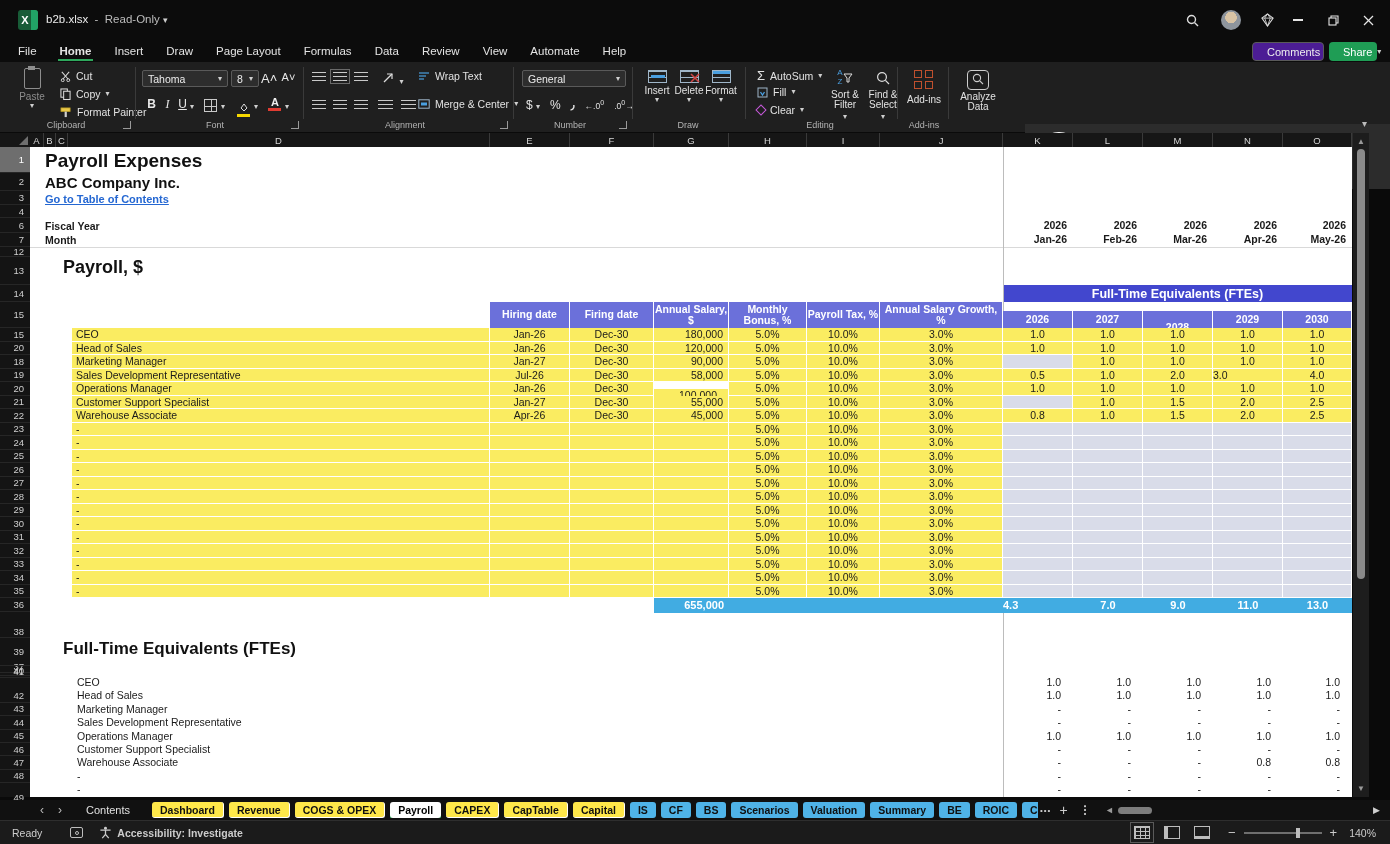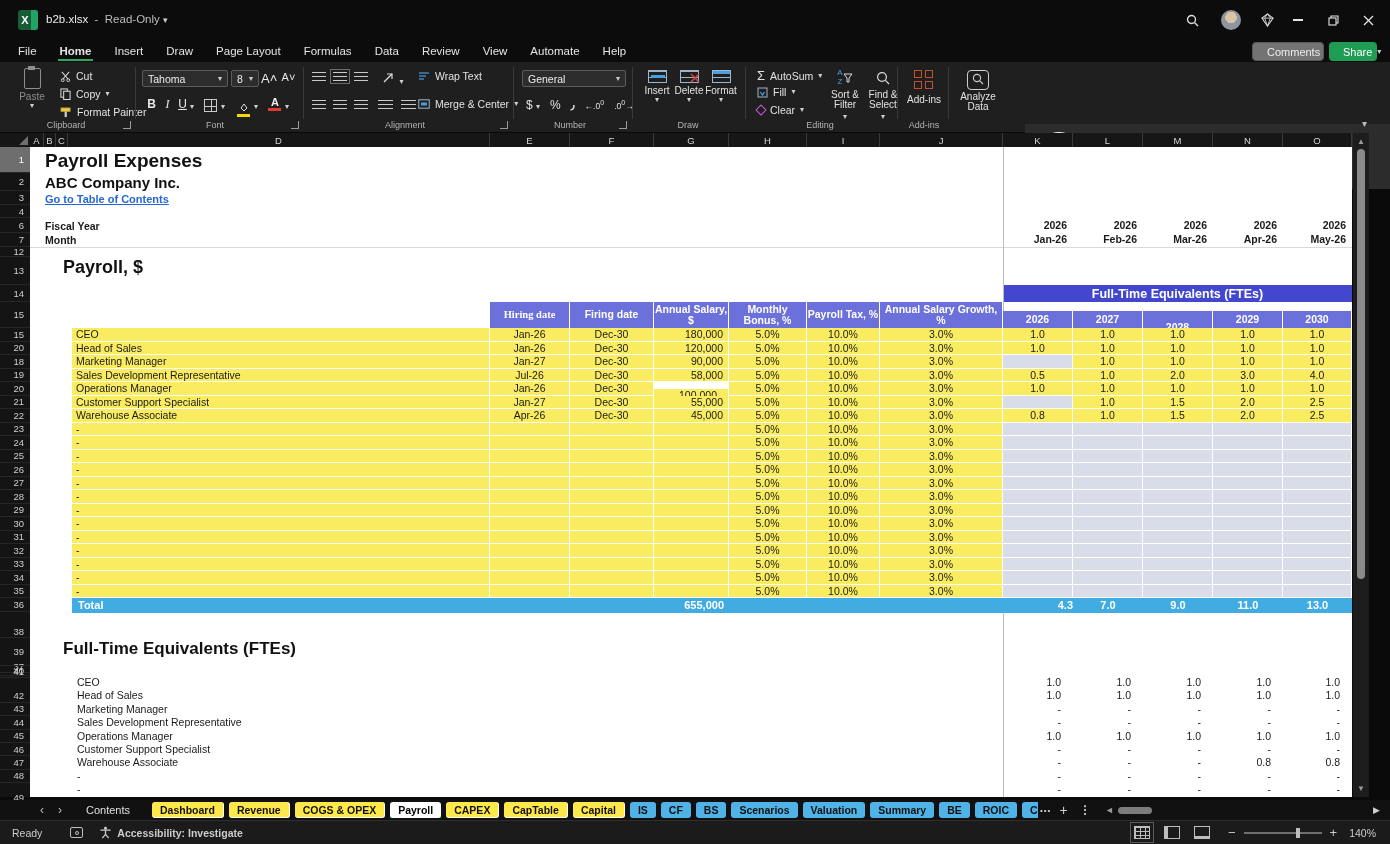--- a/index.html
+++ b/index.html
@@ -131,21 +131,21 @@
       <div class="menu-item">Insert</div>
       <div class="menu-item">Draw</div>
       <div class="menu-item">Page Layout</div>
       <div class="menu-item">Formulas</div>
       <div class="menu-item">Data</div>
       <div class="menu-item">Review</div>
       <div class="menu-item">View</div>
       <div class="menu-item">Automate</div>
       <div class="menu-item">Help</div>
     </div>
-  <div class="pillbtn" style="left:1252px;width:72px;background:#737373;border:1px solid #5a5a5a;">
+  <div class="pillbtn" style="left:1252px;width:72px;background:#4c1d95;border:1px solid #5a5a5a;">
     <svg width="11" height="10" viewBox="0 0 12 11">
         <rect x="0.7" y="0.7" width="10.6" height="7.6" rx="1.5" fill="none" stroke="#ddd" stroke-width="1.1"></rect>
         <polyline points="3,8.3 3,10.3 5.5,8.3" fill="none" stroke="#ddd" stroke-width="1.1"></polyline>
       </svg>
     <span>Comments</span>
   </div>
   <div class="pillbtn" style="left:1329px;width:48px;background:#1F9D55;color:#fff;">
     <svg width="10" height="10" viewBox="0 0 11 11">
         <polyline points="2,5 2,10 9,10 9,5" fill="none" stroke="#fff" stroke-width="1.1"></polyline>
         <line x1="5.5" y1="7" x2="5.5" y2="1" stroke="#fff" stroke-width="1.1"></line>
@@ -456,21 +456,21 @@
   <div class="cell" style="left: 973px; top: 72px; width: 70px; height: 13px; text-align: right; padding-right: 6px; font-weight: bold;">2026</div>
       <div class="cell" style="left: 1043px; top: 72px; width: 70px; height: 13px; text-align: right; padding-right: 6px; font-weight: bold;">2026</div>
       <div class="cell" style="left: 1113px; top: 72px; width: 70px; height: 13px; text-align: right; padding-right: 6px; font-weight: bold;">2026</div>
       <div class="cell" style="left: 1183px; top: 72px; width: 70px; height: 13px; text-align: right; padding-right: 6px; font-weight: bold;">2026</div>
       <div class="cell" style="left: 1253px; top: 72px; width: 69px; height: 13px; text-align: right; padding-right: 6px; font-weight: bold;">2026</div>
       <div class="cell" style="left: 973px; top: 86px; width: 70px; height: 13px; text-align: right; padding-right: 6px; font-weight: bold;">Jan-26</div>
       <div class="cell" style="left: 1043px; top: 86px; width: 70px; height: 13px; text-align: right; padding-right: 6px; font-weight: bold;">Feb-26</div>
       <div class="cell" style="left: 1113px; top: 86px; width: 70px; height: 13px; text-align: right; padding-right: 6px; font-weight: bold;">Mar-26</div>
       <div class="cell" style="left: 1183px; top: 86px; width: 70px; height: 13px; text-align: right; padding-right: 6px; font-weight: bold;">Apr-26</div>
       <div class="cell" style="left: 1253px; top: 86px; width: 69px; height: 13px; text-align: right; padding-right: 6px; font-weight: bold;">May-26</div>
-      <div class="cell thead" style="left: 460px; top: 155px; width: 80px; height: 26px; font-family: Liberation Serif, serif;">Hiring date</div>
+      <div class="cell thead" style="left: 460px; top: 155px; width: 80px; height: 26px;">Hiring date</div>
       <div class="cell thead" style="left: 540px; top: 155px; width: 84px; height: 26px;">Firing date</div>
       <div class="cell thead" style="left: 624px; top: 155px; width: 75px; height: 26px;">Annual Salary, $</div>
       <div class="cell thead" style="left: 699px; top: 155px; width: 78px; height: 26px;">Monthly Bonus, %</div>
       <div class="cell thead" style="left: 777px; top: 155px; width: 73px; height: 26px;">Payroll Tax, %</div>
       <div class="cell thead" style="left: 850px; top: 155px; width: 123px; height: 26px;">Annual Salary Growth, %</div>
       <div class="cell thead" style="left: 973px; width: 70px; top: 164px; height: 17px;">2026</div>
       <div class="cell thead" style="left: 1043px; width: 70px; top: 164px; height: 17px;">2027</div>
       <div class="cell thead" style="left: 1113px; width: 70px; top: 164px; height: 34px;">2028</div>
       <div class="cell thead" style="left: 1183px; width: 70px; top: 164px; height: 17px;">2029</div>
       <div class="cell thead" style="left: 1253px; width: 69px; top: 164px; height: 17px;">2030</div>
@@ -513,21 +513,21 @@
       <div class="cell yellow" style="left: 42px; top: 221.5px; width: 418px; height: 13.5px; text-align: left; padding-left: 4px; line-height: 12.5px;">Sales Development Representative</div>
       <div class="cell yellow" style="left: 460px; top: 221.5px; width: 80px; height: 13.5px; text-align: center; line-height: 12.5px;">Jul-26</div>
       <div class="cell yellow" style="left: 540px; top: 221.5px; width: 84px; height: 13.5px; text-align: center; line-height: 12.5px;">Dec-30</div>
       <div class="cell yellow" style="left: 624px; top: 221.5px; width: 75px; height: 13.5px; text-align: right; padding-right: 5px; line-height: 12.5px;">58,000</div>
       <div class="cell yellow" style="left: 699px; top: 221.5px; width: 78px; height: 13.5px; text-align: center; line-height: 12.5px;">5.0%</div>
       <div class="cell yellow" style="left: 777px; top: 221.5px; width: 73px; height: 13.5px; text-align: center; line-height: 12.5px;">10.0%</div>
       <div class="cell yellow" style="left: 850px; top: 221.5px; width: 123px; height: 13.5px; text-align: center; line-height: 12.5px;">3.0%</div>
       <div class="cell yellow" style="left: 973px; top: 221.5px; width: 70px; height: 13.5px; text-align: center; line-height: 12.5px;">0.5</div>
       <div class="cell yellow" style="left: 1043px; top: 221.5px; width: 70px; height: 13.5px; text-align: center; line-height: 12.5px;">1.0</div>
       <div class="cell yellow" style="left: 1113px; top: 221.5px; width: 70px; height: 13.5px; text-align: center; line-height: 12.5px;">2.0</div>
-      <div class="cell yellow" style="left: 1183px; top: 221.5px; width: 70px; height: 13.5px; text-align: center; line-height: 12.5px;">3.0</div>
+      <div class="cell yellow" style="left: 1183px; top: 221.5px; width: 70px; height: 13.5px; line-height: 12.5px;">3.0</div>
       <div class="cell yellow" style="left: 1253px; top: 221.5px; width: 69px; height: 13.5px; text-align: center; line-height: 12.5px;">4.0</div>
       <div class="cell yellow" style="left: 42px; top: 235px; width: 418px; height: 13.5px; text-align: left; padding-left: 4px; line-height: 12.5px;">Operations Manager</div>
       <div class="cell yellow" style="left: 460px; top: 235px; width: 80px; height: 13.5px; text-align: center; line-height: 12.5px;">Jan-26</div>
       <div class="cell yellow" style="left: 540px; top: 235px; width: 84px; height: 13.5px; text-align: center; line-height: 12.5px;">Dec-30</div>
       <div class="cell yellow" style="left: 624px; top: 242px; width: 75px; height: 13.5px; text-align: right; padding-right: 11px; line-height: 12.5px;">100,000</div>
       <div class="cell yellow" style="left: 699px; top: 235px; width: 78px; height: 13.5px; text-align: center; line-height: 12.5px;">5.0%</div>
       <div class="cell yellow" style="left: 777px; top: 235px; width: 73px; height: 13.5px; text-align: center; line-height: 12.5px;">10.0%</div>
       <div class="cell yellow" style="left: 850px; top: 235px; width: 123px; height: 13.5px; text-align: center; line-height: 12.5px;">3.0%</div>
       <div class="cell yellow" style="left: 973px; top: 235px; width: 70px; height: 13.5px; text-align: center; line-height: 12.5px;">1.0</div>
       <div class="cell yellow" style="left: 1043px; top: 235px; width: 70px; height: 13.5px; text-align: center; line-height: 12.5px;">1.0</div>
@@ -707,24 +707,23 @@
       <div class="cell yellow" style="left: 540px; top: 437.5px; width: 84px; height: 13.5px; text-align: center; line-height: 12.5px;"></div>
       <div class="cell yellow" style="left: 624px; top: 437.5px; width: 75px; height: 13.5px; text-align: right; padding-right: 5px; line-height: 12.5px;"></div>
       <div class="cell yellow" style="left: 699px; top: 437.5px; width: 78px; height: 13.5px; text-align: center; line-height: 12.5px;">5.0%</div>
       <div class="cell yellow" style="left: 777px; top: 437.5px; width: 73px; height: 13.5px; text-align: center; line-height: 12.5px;">10.0%</div>
       <div class="cell yellow" style="left: 850px; top: 437.5px; width: 123px; height: 13.5px; text-align: center; line-height: 12.5px;">3.0%</div>
       <div class="cell grayc" style="left: 973px; top: 437.5px; width: 70px; height: 13.5px; text-align: center; line-height: 12.5px;"></div>
       <div class="cell grayc" style="left: 1043px; top: 437.5px; width: 70px; height: 13.5px; text-align: center; line-height: 12.5px;"></div>
       <div class="cell grayc" style="left: 1113px; top: 437.5px; width: 70px; height: 13.5px; text-align: center; line-height: 12.5px;"></div>
       <div class="cell grayc" style="left: 1183px; top: 437.5px; width: 70px; height: 13.5px; text-align: center; line-height: 12.5px;"></div>
       <div class="cell grayc" style="left: 1253px; top: 437.5px; width: 69px; height: 13.5px; text-align: center; line-height: 12.5px;"></div>
-      <div class="cell totalrow" style="left: 42px; top: 451px; width: 582px; height: 14.5px; padding-left: 6px; font-size: 11px; line-height: 14px;">Total</div>
       <div class="cell totalrow" style="left: 624px; top: 451px; width: 75px; height: 14.5px; text-align: right; padding-right: 5px; font-size: 11px; line-height: 14px;">655,000</div>
       <div class="cell totalrow" style="left: 699px; top: 451px; width: 274px; height: 14.5px;"></div>
-      <div class="cell totalrow" style="left: 973px; top: 451px; width: 70px; height: 14.5px; text-align: right; font-size: 11px; line-height: 14px;">4.3</div>
+      <div class="cell totalrow" style="left: 973px; top: 451px; width: 70px; height: 14.5px; text-align: left; font-size: 11px; line-height: 14px;">4.3</div>
       <div class="cell totalrow" style="left: 1043px; top: 451px; width: 70px; height: 14.5px; text-align: center; font-size: 11px; line-height: 14px;">7.0</div>
       <div class="cell totalrow" style="left: 1113px; top: 451px; width: 70px; height: 14.5px; text-align: center; font-size: 11px; line-height: 14px;">9.0</div>
       <div class="cell totalrow" style="left: 1183px; top: 451px; width: 70px; height: 14.5px; text-align: center; font-size: 11px; line-height: 14px;">11.0</div>
       <div class="cell totalrow" style="left: 1253px; top: 451px; width: 69px; height: 14.5px; text-align: center; font-size: 11px; line-height: 14px;">13.0</div>
       <div class="cell" style="left: 47px; top: 529px; width: 400px; height: 13.4px; line-height: 12.5px;">CEO</div>
       <div class="cell" style="left: 973px; top: 529px; width: 70px; height: 13.4px; text-align: right; padding-right: 12px; line-height: 12.5px;">1.0</div>
       <div class="cell" style="left: 1043px; top: 529px; width: 70px; height: 13.4px; text-align: right; padding-right: 12px; line-height: 12.5px;">1.0</div>
       <div class="cell" style="left: 1113px; top: 529px; width: 70px; height: 13.4px; text-align: right; padding-right: 12px; line-height: 12.5px;">1.0</div>
       <div class="cell" style="left: 1183px; top: 529px; width: 70px; height: 13.4px; text-align: right; padding-right: 12px; line-height: 12.5px;">1.0</div>
       <div class="cell" style="left: 1253px; top: 529px; width: 69px; height: 13.4px; text-align: right; padding-right: 12px; line-height: 12.5px;">1.0</div>

